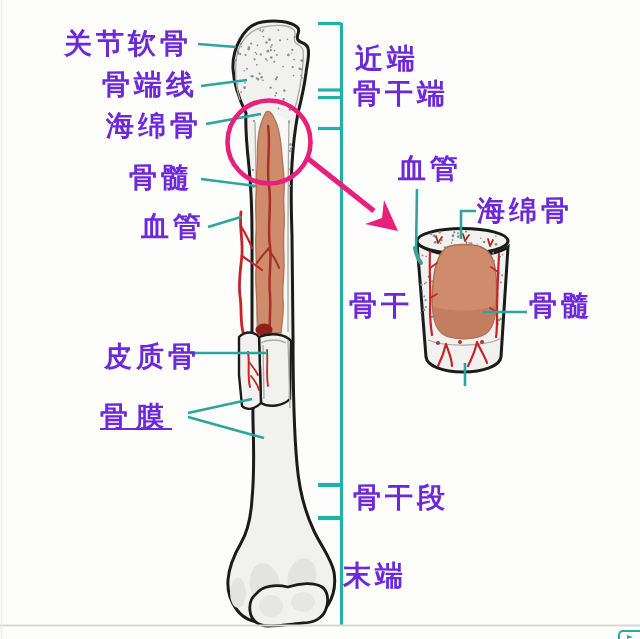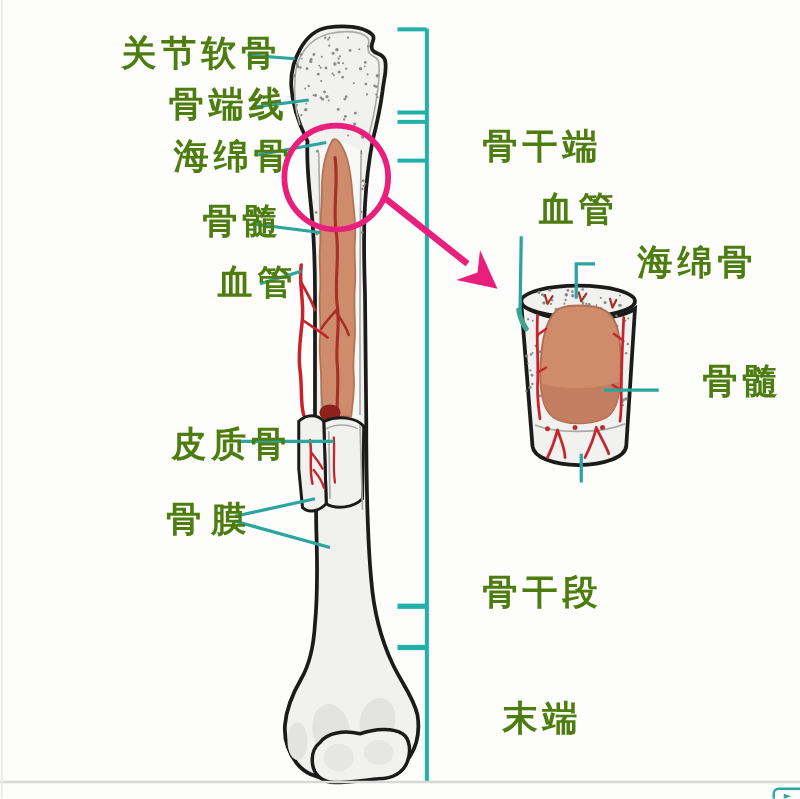--- a/index.html
+++ b/index.html
@@ -1,21 +1,21 @@
 <!DOCTYPE html>
 <html style="--teal: #22b1a9; --leader: #2ba59d; --magenta: #e8207c; --ink: #1b1b1b; --bonefill: #f1f1ef; --marrow: #ce8c6c; --marrow-dark: #c17b5f; --vessel: #c6242a; --divider: #d8d8d6;"><head>
 <meta charset="utf-8">
 <style>
   html,body{margin:0;padding:0;background:#ffffff;}
   #stage{position:relative;width:640px;height:639px;background:#fdfdfc;overflow:hidden;
          font-family:"Liberation Serif","DejaVu Serif",serif;}
   #art{position:absolute;left:0;top:0;}
   .lbl{position:absolute;font-weight:700;font-size:28px;letter-spacing:4px;
-       color:#4d7c0f;line-height:1.05;white-space:nowrap;margin-left:33px;}
-  .lbl.sp{letter-spacing:8px;}
+       color:#6d28d9;line-height:1.05;white-space:nowrap;}
+  .lbl.sp{letter-spacing:8px;text-decoration:underline;}
   .lbl.tight{letter-spacing:2px;}
   
   .teal{stroke:var(--teal);}
   .leader{stroke:var(--leader);stroke-width:2.6;fill:none;stroke-linecap:butt;}
   .mag{stroke:var(--magenta);fill:none;}
   .outline{stroke:var(--ink);fill:var(--bonefill);}
   .thin{stroke:#a9a9a7;stroke-width:1.3;fill:none;}
   .vessel{stroke:var(--vessel);fill:none;stroke-linecap:round;}
   .mvessel{stroke:#a63028;fill:none;stroke-linecap:round;}
 </style>
@@ -321,20 +321,22 @@
   </svg>
 
   <div class="lbl" style="left:64px;top:29px">关节软骨</div>
   <div class="lbl" style="left:102px;top:70px">骨端线</div>
   <div class="lbl" style="left:106px;top:111px">海绵骨</div>
   <div class="lbl" style="left:129px;top:163px">骨髓</div>
   <div class="lbl" style="left:141px;top:212px">血管</div>
   <div class="lbl" style="left:104px;top:342px">皮质骨</div>
   <div class="lbl sp" style="left:100px;top:402px">骨膜</div>
 
-  <div class="lbl" style="left:353px;top:103px">骨干端</div>
-  <div class="lbl" style="left:353px;top:460px">骨干段</div>
-  <div class="lbl" style="left:369px;top:561px">末端</div>
+  <div class="lbl" style="left:355px;top:44px">近端</div>
+  <div class="lbl" style="left:353px;top:79px">骨干端</div>
+  <div class="lbl" style="left:353px;top:483px">骨干段</div>
+  <div class="lbl" style="left:343px;top:561px">末端</div>
 
   <div class="lbl" style="left:398px;top:154px">血管</div>
   <div class="lbl" style="left:477px;top:196px">海绵骨</div>
+  <div class="lbl" style="left:349px;top:291px">骨干</div>
   <div class="lbl" style="left:529px;top:291px">骨髓</div>
 </div>
 
 </body></html>

